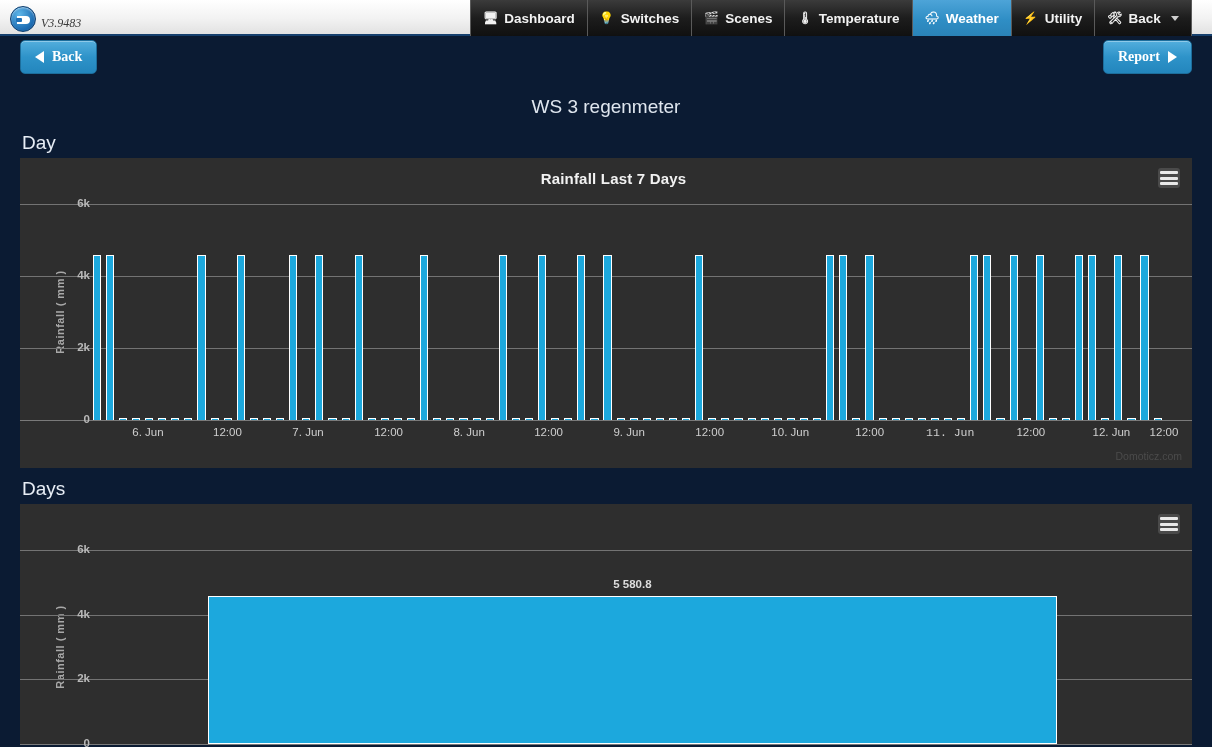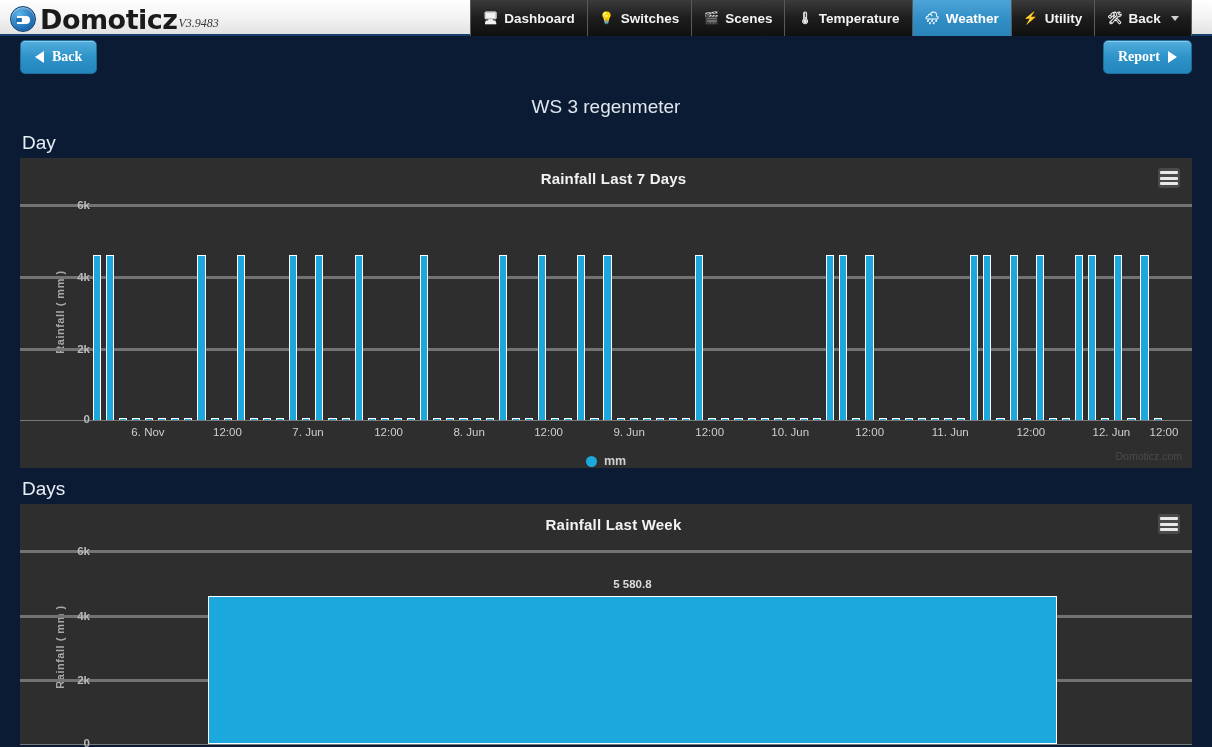--- a/index.html
+++ b/index.html
@@ -131,21 +131,21 @@
   .plot-week { top: 46px; height: 194px; }
 
   .ylabel {
     position: absolute; left: 34px;
     color: #a8a8a8; font-size: 11px; font-weight: bold;
     transform-origin: 0 0; transform: rotate(-90deg);
     white-space: nowrap; letter-spacing: .5px;
   }
   .ytick {
     position: absolute; left: 0; width: 100%; height: 0;
-    border-top: 3px solid #737373;
+    border-top: 1px solid #737373;
   }
   .ytick.zero { border-top: 1px solid #7a7a7a; }
   .ytick-lbl {
     position: absolute; right: calc(100% - 70px); top: -8px;
     color: #b9b9b9; font-size: 11.5px; font-weight: bold;
     text-align: right; width: 40px;
   }
 
   .bars {
     position: absolute; left: 70px; right: 28px; bottom: 0; top: 0;
@@ -189,21 +189,20 @@
     position: absolute; right: 10px; bottom: 6px;
     color: #4b4b4b; font-size: 10.5px;
   }
 </style>
 </head>
 <body>
 
 <div class="topbar">
   <div class="brand">
     <div class="brand-logo"></div>
-    <div class="brand-name">Domoticz</div>
     <div class="brand-ver">V3.9483</div>
   </div>
   <div class="nav" id="nav">
       <div class="nav-item">
         <span class="nav-ico">🖥</span>
         <span>Dashboard</span>
       </div>
       <div class="nav-item">
         <span class="nav-ico">💡</span>
         <span>Switches</span>
@@ -347,46 +346,41 @@
         <div class="bar" style="left: 91.7134%; width: 0.756098%; height: 164.88px;"></div>
         <div class="bar" style="left: 92.9329%; width: 0.756098%; height: 164.88px;"></div>
         <div class="bar" style="left: 94.1524%; width: 0.756098%; height: 2.16px;"></div>
         <div class="bar" style="left: 95.372%; width: 0.756098%; height: 164.88px;"></div>
         <div class="bar" style="left: 96.5915%; width: 0.756098%; height: 2.16px;"></div>
         <div class="bar" style="left: 97.811%; width: 0.756098%; height: 164.88px;"></div>
         <div class="bar" style="left: 99.0305%; width: 0.756098%; height: 2.16px;"></div>
       </div>
     </div>
   <div class="xticks" id="xticks-day" style="top:268px">
-      <div class="xtick" style="left: 5.4%;">6. Nov</div>
+      <div class="xtick" style="left: 5.4%;">6. Jun</div>
       <div class="xtick" style="left: 12.8%;">12:00</div>
       <div class="xtick" style="left: 20.3%;">7. Jun</div>
       <div class="xtick" style="left: 27.8%;">12:00</div>
       <div class="xtick" style="left: 35.3%;">8. Jun</div>
       <div class="xtick" style="left: 42.7%;">12:00</div>
       <div class="xtick" style="left: 50.2%;">9. Jun</div>
       <div class="xtick" style="left: 57.7%;">12:00</div>
       <div class="xtick" style="left: 65.2%;">10. Jun</div>
       <div class="xtick" style="left: 72.6%;">12:00</div>
-      <div class="xtick" style="left: 80.1%;">11. Jun</div>
+      <div class="xtick" style="left: 80.1%; font-family: Liberation Mono, monospace;">11. Jun</div>
       <div class="xtick" style="left: 87.6%;">12:00</div>
       <div class="xtick" style="left: 95.1%;">12. Jun</div>
       <div class="xtick" style="left: 100%;">12:00</div>
     </div>
-  <div class="legend" style="top:296px">
-    <span class="legend-dot"></span>
-    <span>mm</span>
-  </div>
   <div class="watermark">Domoticz.com</div>
 </div>
 
 <div class="section-head">Days</div>
 
 <div class="panel panel-week">
-  <div class="chart-title">Rainfall Last Week</div>
   <div class="burger">
     <span></span>
       <span></span>
       <span></span>
   </div>
   <div class="plot plot-week" id="plot-week">
       <div class="ylabel" style="top: 97px; transform: rotate(-90deg) translateX(-50%);">Rainfall ( mm )</div>
       <div class="ytick zero" style="top: 194px;">
         <span class="ytick-lbl">0</span>
       </div>

